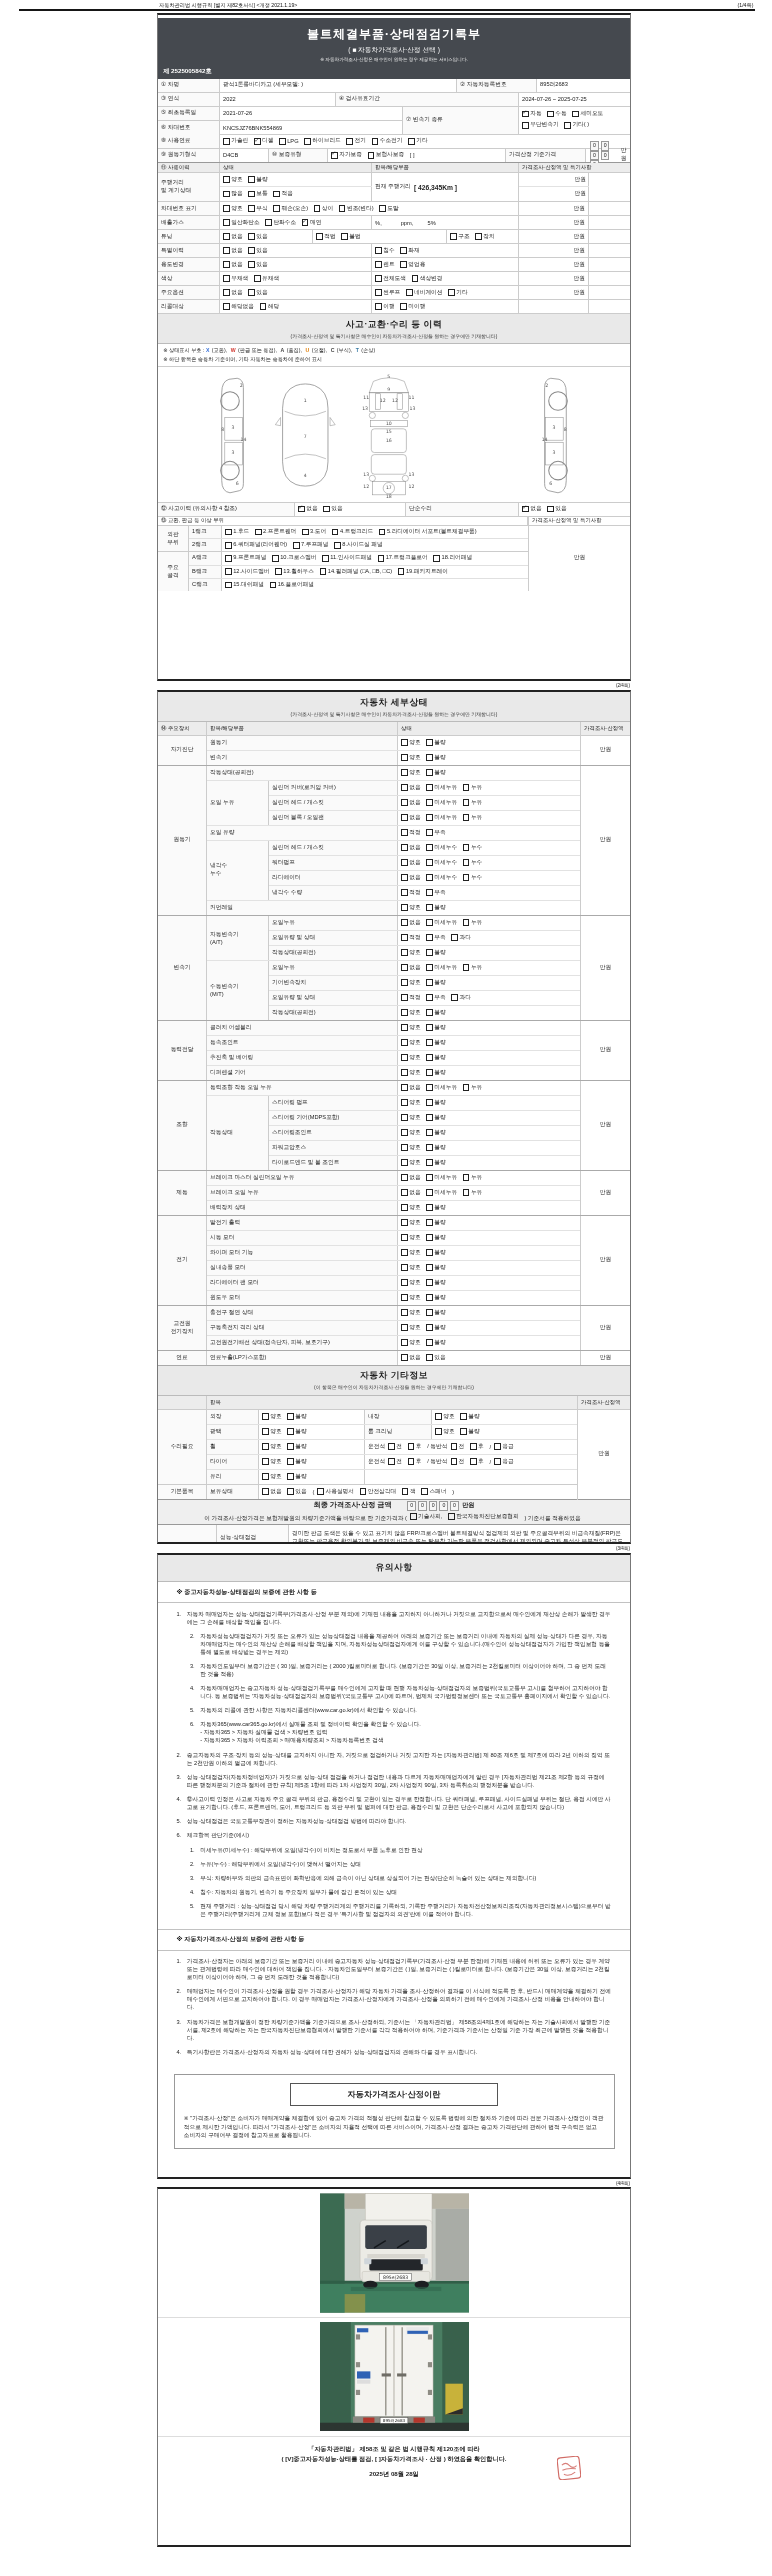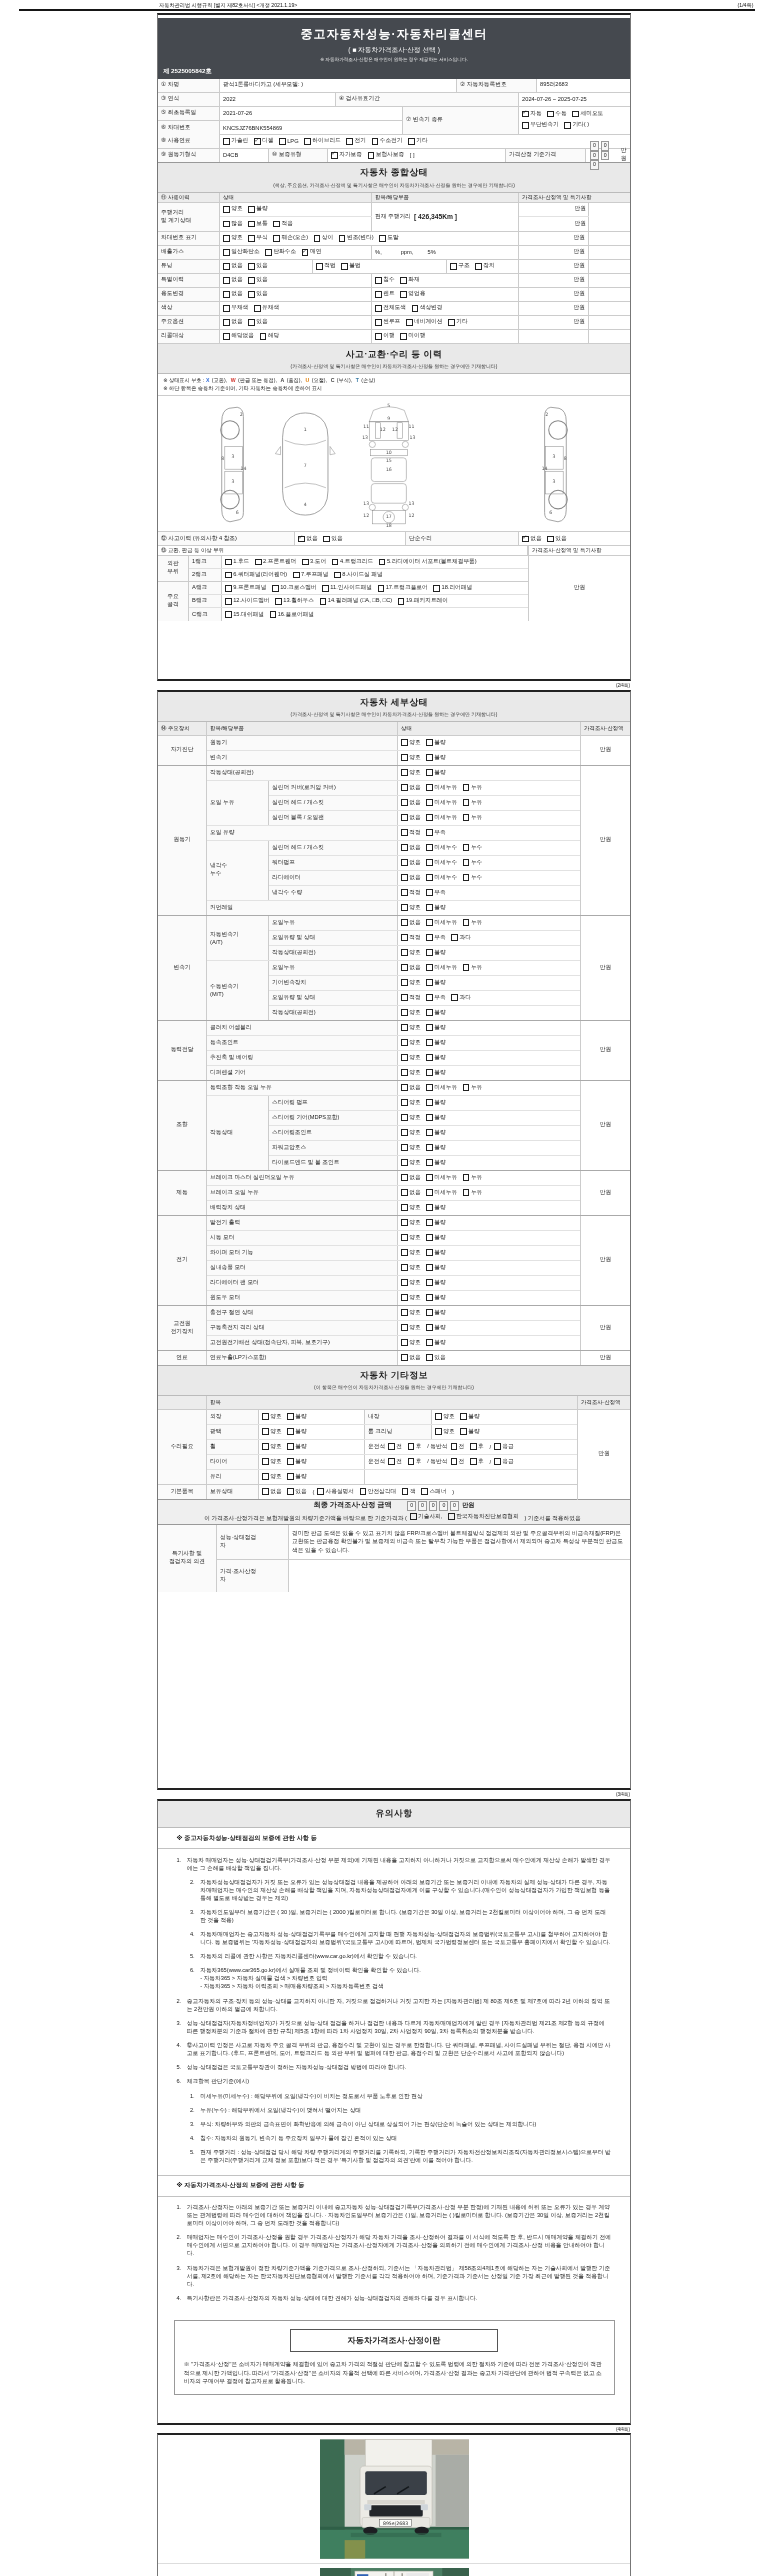--- a/index.html
+++ b/index.html
@@ -43,21 +43,21 @@
   .legend2{font-size:5.2px;padding:1px 5.2px 3.1px 5.2px;border-bottom:0.5px solid #ccc;}
   .diag{height:135px;border-bottom:0.5px solid #ccc;display:flex;justify-content:center;align-items:center;}
   svg text{font-family:"DejaVu Sans",sans-serif;}
   
   .nhead{border-bottom:0.5px solid #c2c2c2;padding:5.7px 18.5px;font-size:6.2px;font-weight:bold;}
   .nbody{padding:6.2px 18.5px 4.1px 18.5px;}
   .nitem{display:flex;margin-bottom:6.2px;font-size:5.7px;line-height:8px;}
   .nitem .nnum{width:10.3px;flex:none;}
   .nitem .ntext{white-space:pre-line;}
   .lv2{margin-left:13.4px;}
-  .defbox{margin:8.2px 15.5px 9.3px 15.5px;border:0.5px solid #999;padding:8.2px 9.3px;font-family:Liberation Serif, serif;}
+  .defbox{margin:8.2px 15.5px 9.3px 15.5px;border:0.5px solid #999;padding:8.2px 9.3px;}
   .defbox-title{width:206px;margin:0 auto;border:0.5px solid #555;text-align:center;font-size:8.2px;font-weight:bold;padding:4.6px 0;}
   .defbox-text{font-size:5.7px;line-height:8.8px;margin-top:8.2px;white-space:pre-line;}
   
   .photo{display:flex;justify-content:center;padding:4.1px 0;border-bottom:0.5px solid #ddd;}
   .signband{background:#e9e9e9;text-align:center;font-size:7.7px;font-weight:bold;padding:5.2px 0;border-top:0.5px solid #bbb;border-bottom:0.5px solid #bbb;margin-top:2.1px;}
   .signtxt{text-align:center;font-size:6.2px;line-height:10.3px;margin-top:7.2px;font-weight:bold;}
   .signdate{text-align:center;font-size:6.2px;margin-top:5.2px;font-weight:bold;}
   .signwrap{position:relative;}
   .stamp{position:absolute;right:49px;bottom:-3.1px;}
 </style>
@@ -66,21 +66,21 @@
 
 <div class="tinytop">자동차관리법 시행규칙 [별지 제82호서식] &lt;개정 2021.1.19&gt;</div>
 <div class="pgmark1">(1/4쪽)</div>
 <div class="toprule"></div>
 
 <div id="col">
 
   <div class="pagebox" style="height:668px;">
     <div class="darkhead">
       <div class="whitestripe"></div>
-      <div class="dtitle">중고자동차성능·자동차리콜센터</div>
+      <div class="dtitle">볼트체결부품·상태점검기록부</div>
       <div class="dsub">( ■ 자동차가격조사·산정 선택 )</div>
       <div class="dnote">※ 자동차가격조사·산정은 매수인이 원하는 경우 제공하는 서비스입니다.</div>
       <div class="docno">제 2525005842호</div>
     </div>
 
     <div>
       <div class="row h27">
         <div class="cell lab" style="width:62px">① 차명</div>
         <div class="cell" style="width:237px">광석1톤롱바디카고 (세부모델: )</div>
         <div class="cell lab" style="width:80px">② 자동차등록번호</div>
@@ -158,24 +158,20 @@
                 <span>자가보증</span>
               </span><span class="opt">
                 <span class="cbx"></span>
                 <span>보험사보증</span>
               </span></span><span class="tok-lbl">[      ]</span></div>
         <div class="cell lab" style="width:80px">가격산정 기준가격</div>
         <div class="cell grow"><span id="base-digits"><span class="digit">0</span><span class="digit">0</span><span class="digit">0</span><span class="digit">0</span><span class="digit">0</span></span><span style="margin-left:2.1px;">만원</span></div>
       </div>
     </div>
 
-    <div class="sect-head">
-      <div class="sect-title">자동차 종합상태</div>
-      <div class="sect-sub">(색상, 주요옵션, 가격조사·산정액 및 특기사항은 매수인이 자동차가격조사·산정을 원하는 경우에만 기재합니다)</div>
-    </div>
     <div class="row" style="height:10.3px;">
       <div class="cell hd" style="width:62px">⑪ 사용이력</div>
       <div class="cell hd" style="width:152px">상태</div>
       <div class="cell hd" style="width:147px">항목/해당부품</div>
       <div class="cell hd grow">가격조사·산정액 및 특기사항</div>
     </div>
     <div id="comp-rows">
         <div class="row" style="height:29px;">
           <div class="cell lab" style="width:62px">주행거리
 및 계기상태</div>
@@ -555,21 +551,21 @@
           </div>
       </div>
       <div class="colflex grow">
         <div class="cell" style="height:9.3px;border-bottom:0.5px solid #ccc;border-right:none;font-size:5.4px;">가격조사·산정액 및 특기사항</div>
         <div class="cell ctr grow" style="border-right:none;">만원</div>
       </div>
     </div>
   </div>
   <div class="pmark">(2/4쪽)</div>
 
-  <div class="pagebox" style="height:1100px;">
+  <div class="pagebox" style="height:854px;">
     <div class="sect-head">
       <div class="sect-title">자동차 세부상태</div>
       <div class="sect-sub">(가격조사·산정액 및 특기사항은 매수인이 자동차가격조사·산정을 원하는 경우에만 기재합니다)</div>
     </div>
     <div class="row h27">
       <div class="cell hd" style="width:49px">⑭ 주요장치</div>
       <div class="cell hd" style="width:191px">항목/해당부품</div>
       <div class="cell hd" style="width:183px">상태</div>
       <div class="cell hd grow">가격조사·산정액</div>
     </div>

